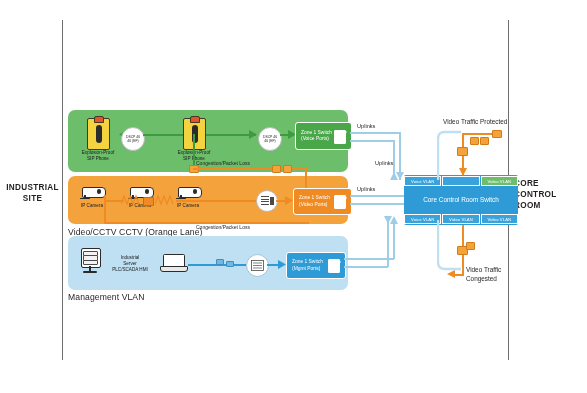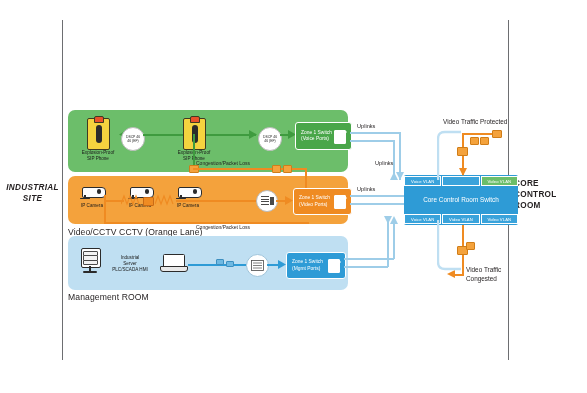--- a/index.html
+++ b/index.html
@@ -138,21 +138,21 @@
   .pkt-b{position:absolute;background:#6fb9e2;border:.7px solid #3d8fc0;border-radius:1px;}
 </style>
 </head>
 <body>
 
 <div id="stage">
 
   <div class="vrule" style="left:62px;top:20px;height:340px;"></div>
   <div class="vrule" style="left:508px;top:20px;height:340px;"></div>
 
-  <div class="site-label" style="left:4px;top:182px;width:57px;font-style:italic;">INDUSTRIAL
+  <div class="site-label" style="left:4px;top:182px;width:57px;">INDUSTRIAL
 SITE</div>
   <div class="site-label" style="left:514px;top:178px;width:66px;text-align:left;">CORE
 CONTROL
 ROOM</div>
 
   <div class="lane lane-green" style="left:68px;top:110px;width:280px;height:62px;"></div>
 
   <div class="phone" style="left:87px;top:118px;">
     <div class="phone-top"></div>
   </div>
@@ -274,21 +274,21 @@
       <div class="ln" style="top:4.8px;"></div>
       <div class="ln" style="top:7.1px;"></div>
       <div class="ln" style="top:9.4px;"></div>
       <svg class="chk" viewBox="0 0 10 10">
         <path d="M1 5.5 L3.6 8.2 L9 1.2" stroke="#ffffff" stroke-width="1.5" fill="none" stroke-linecap="round"></path>
       </svg>
     </div>
   </div>
 
   <div class="lane lane-blue" style="left:68px;top:236px;width:280px;height:54px;"></div>
-  <div class="lane-title" style="left:68px;top:292px;">Management ROOM</div>
+  <div class="lane-title" style="left:68px;top:292px;">Management VLAN</div>
 
   <div class="srv" style="left:80px;top:248px;">
     <div class="srv-box"></div>
     <div class="srv-bay" style="top:2.5px;"></div>
     <div class="srv-bay" style="top:7.3px;"></div>
     <div class="srv-bay" style="top:12.1px;"></div>
     <div class="srv-stem"></div>
       <div class="srv-foot"></div>
   </div>
   <div class="cap" style="left:104px;top:255px;width:52px;">Industrial

